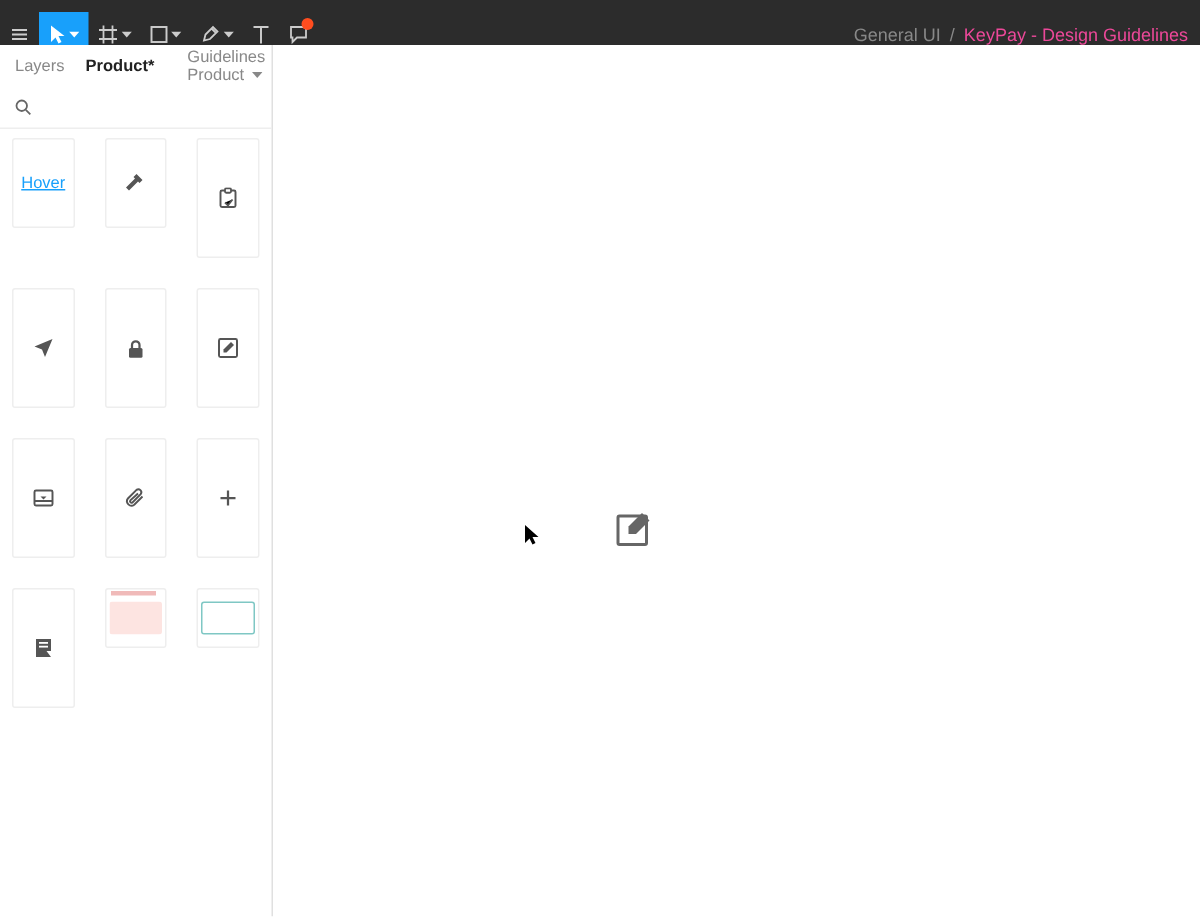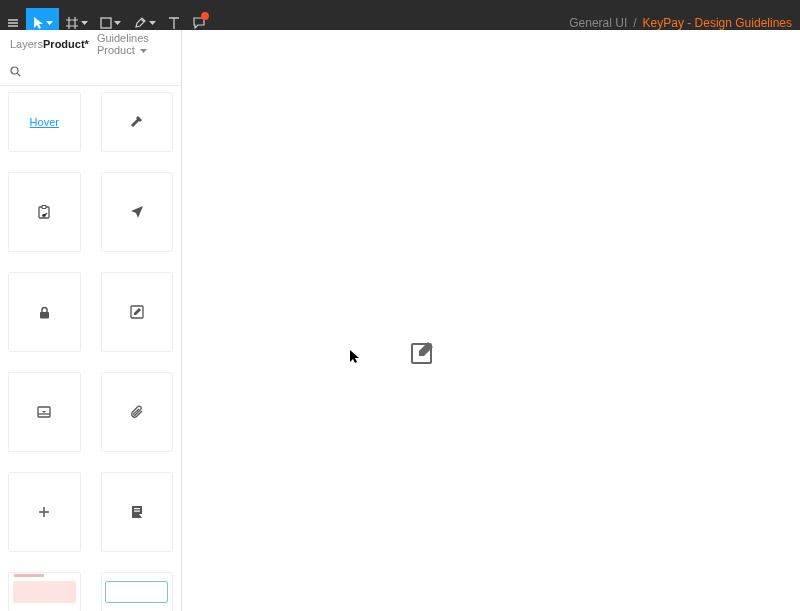--- a/index.html
+++ b/index.html
@@ -29,21 +29,21 @@
   .chev { margin-left: 2px; }
   .toolbar .spacer { flex: 1; }
   .breadcrumb {
     display: flex;
     align-items: center;
     gap: 6px;
     padding-right: 8px;
     font-size: 12px;
     color: #888;
   }
-  .breadcrumb .crumb-current { color: #f97316; }
+  .breadcrumb .crumb-current { color: #ec4899; }
   .notif-dot {
     position: absolute;
     top: 4px; right: 3px;
     width: 8px; height: 8px;
     background: #ff4d1f;
     border-radius: 50%;
   }
 
   
   .left-panel {
@@ -54,20 +54,21 @@
     border-right: 1px solid #e0e0e0;
     background: #fff;
     display: flex;
     flex-direction: column;
   }
   .tabs {
     display: flex;
     align-items: center;
     height: 28px;
     padding: 0 10px;
+    gap: 14px;
     font-size: 11px;
     color: #888;
     border-bottom: 1px solid transparent;
   }
   .tabs .tab { cursor: pointer; }
   .tabs .tab.active { color: #222; font-weight: 600; }
   .tabs .tab-secondary { margin-left: 8px; color: #888; }
   .tabs .chev-down { margin-left: 2px; }
 
   .search-row {
@@ -89,21 +90,21 @@
   .search-row .sicon { color: #666; display: flex; align-items: center; }
   .sicon.accent { color: #18a0fb; }
 
   .assets-scroll {
     flex: 1;
     overflow-y: auto;
     padding: 6px 8px;
   }
   .asset-grid {
     display: grid;
-    grid-template-columns: 1fr 1fr;
+    grid-template-columns: 1fr 1fr 1fr;
     gap: 20px;
   }
   .asset-cell {
     height: 60px;
     border: 1px solid #eee;
     border-radius: 2px;
     display: flex;
     align-items: center;
     justify-content: center;
     cursor: pointer;

